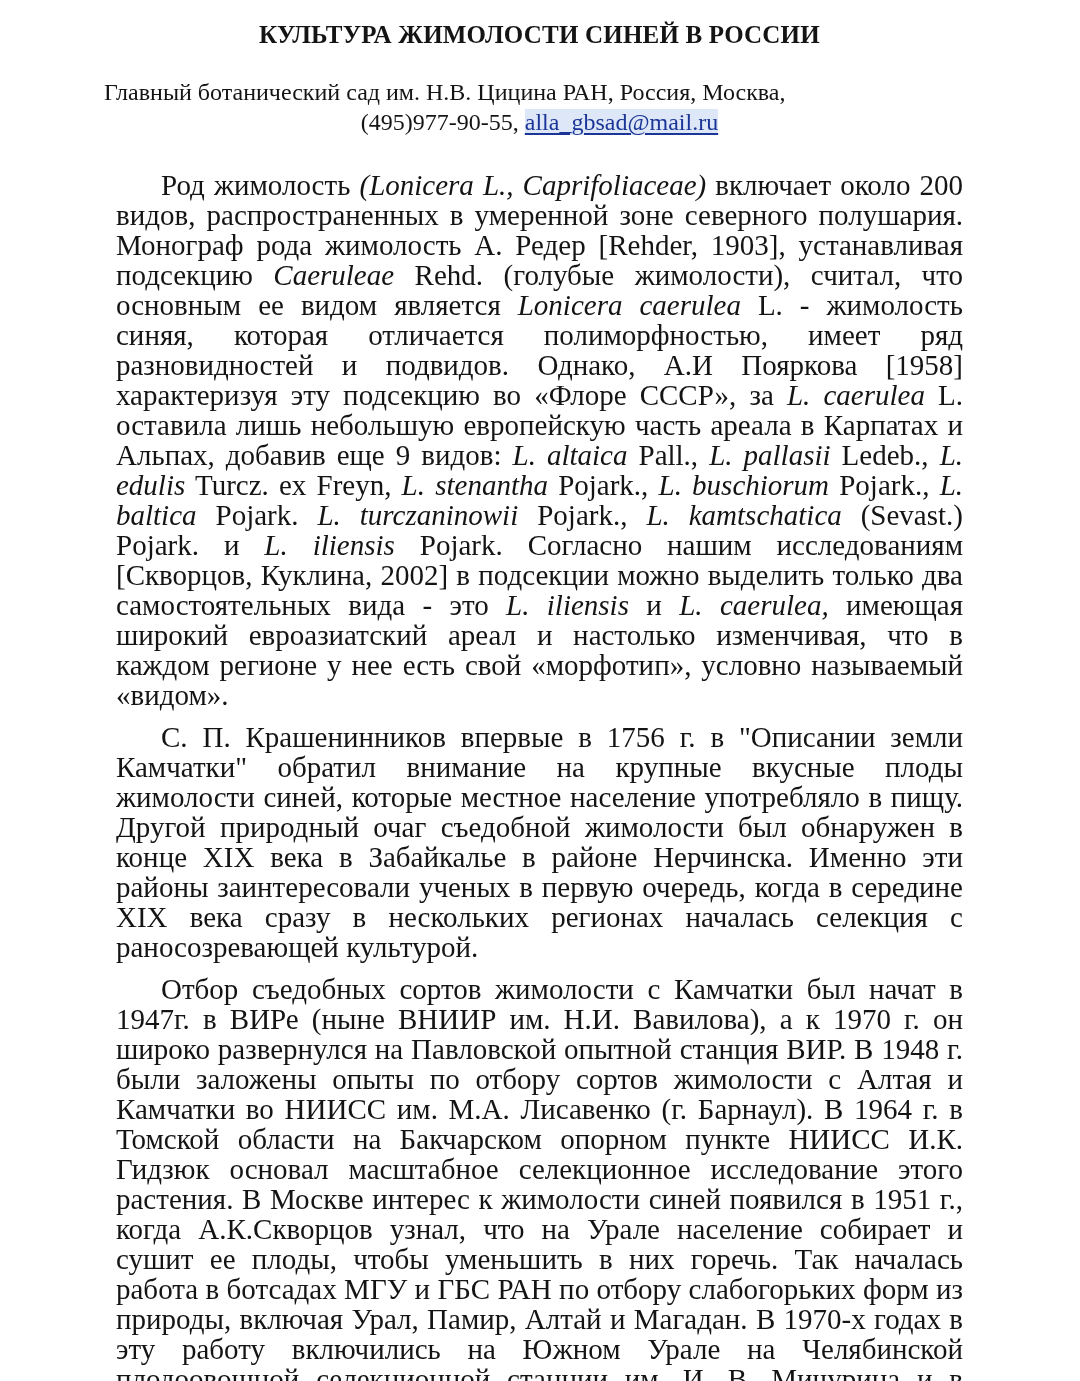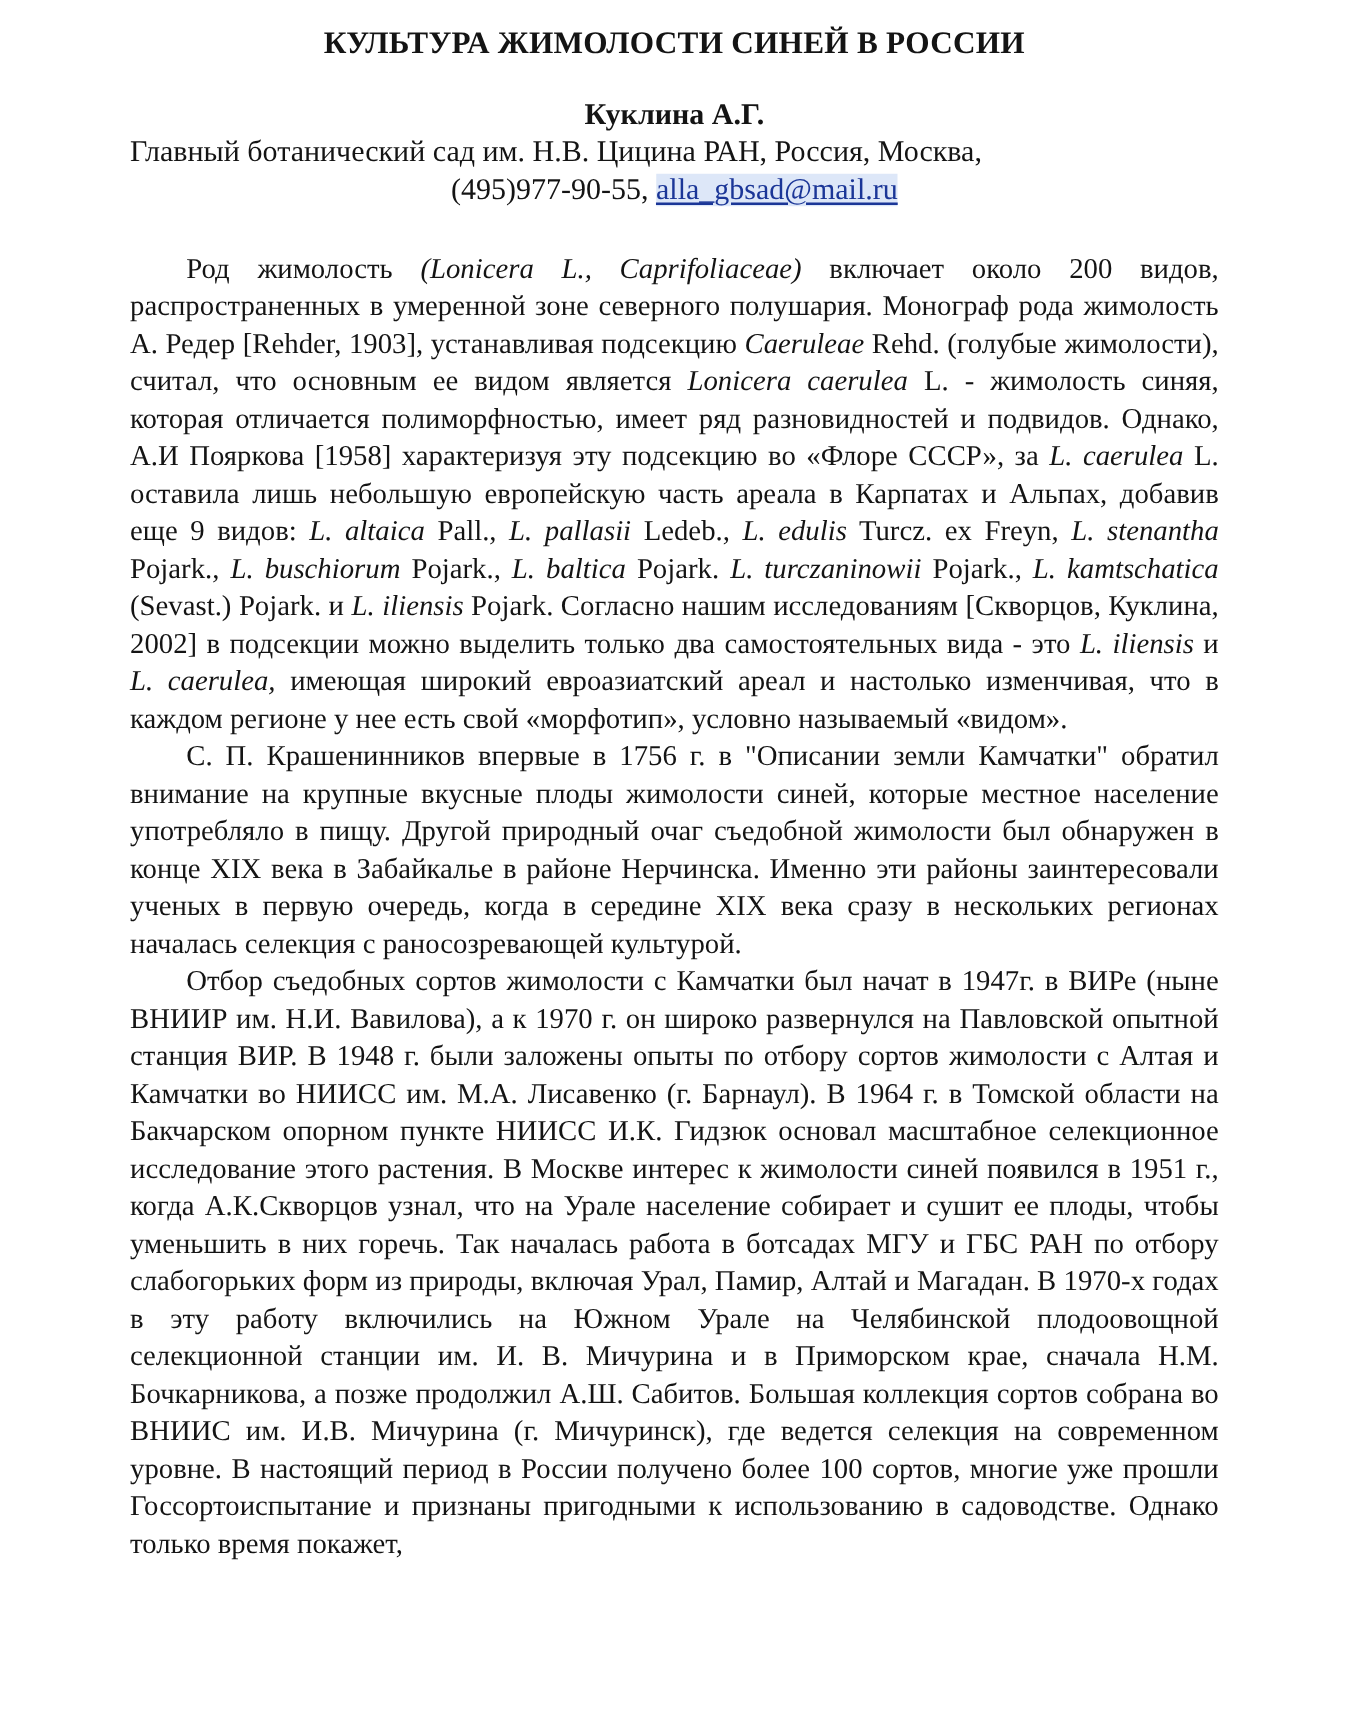--- a/index.html
+++ b/index.html
@@ -49,38 +49,37 @@
     font-family: Liberation Serif, serif;
   }
   .email-link {
     color: #1b3697;
     background: #dde7f8;
     text-decoration: underline;
     text-underline-offset: 3px;
     cursor: pointer;
   }
   .doc-body p.para {
-    margin: 0;
+    margin: 12px;
     text-align: justify;
     text-indent: 45px;
-    font-size: 23px;
+    font-size: 29px;
     line-height: 30px;
   }
   .doc-body p.para i {
     font-style: italic;
   }
 </style>
 </head>
 <body>
 
 <div class="page">
 
   <h1 class="doc-title">КУЛЬТУРА ЖИМОЛОСТИ СИНЕЙ В РОССИИ</h1>
 
-  <p class="author-line">Куклина А.Г.</p>
 
   <p class="affiliation-line">Главный ботанический сад им. Н.В. Цицина РАН, Россия, Москва,</p>
 
   <p class="contact-line">
     <span>(495)977-90-55,</span>
     <a class="email-link" href="#">alla_gbsad@mail.ru</a>
   </p>
 
   <div class="doc-body">
       <p class="para"><span>Род жимолость </span><i>(Lonicera L., Caprifoliaceae)</i><span> включает около 200 видов, распространенных в умеренной зоне северного полушария. Монограф рода жимолость А. Редер [Rehder, 1903], устанавливая подсекцию </span><i>Caeruleae</i><span> Rehd. (голубые жимолости), считал, что основным ее видом является </span><i>Lonicera caerulea</i><span> L. - жимолость синяя,  которая отличается полиморфностью, имеет ряд разновидностей и подвидов. Однако, А.И Пояркова [1958] характеризуя эту подсекцию во «Флоре СССР», за </span><i>L. caerulea</i><span> L. оставила лишь небольшую европейскую часть ареала в Карпатах и Альпах, добавив еще 9 видов: </span><i>L. altaica</i><span> Pall., </span><i>L. pallasii</i><span> Ledeb., </span><i>L. edulis</i><span> Turcz. ex Freyn, </span><i>L. stenantha</i><span> Pojark., </span><i>L. buschiorum</i><span> Pojark., </span><i>L. baltica</i><span> Pojark. </span><i>L. turczaninowii</i><span> Pojark., </span><i>L. kamtschatica</i><span> (Sevast.) Pojark. и </span><i>L. iliensis</i><span> Pojark.  Согласно нашим исследованиям [Скворцов, Куклина, 2002] в подсекции можно выделить только два самостоятельных вида - это </span><i>L. iliensis</i><span> и </span><i>L. caerulea,</i><span> имеющая широкий евроазиатский ареал и настолько изменчивая, что в каждом регионе у нее есть свой «морфотип», условно называемый «видом».</span></p>

